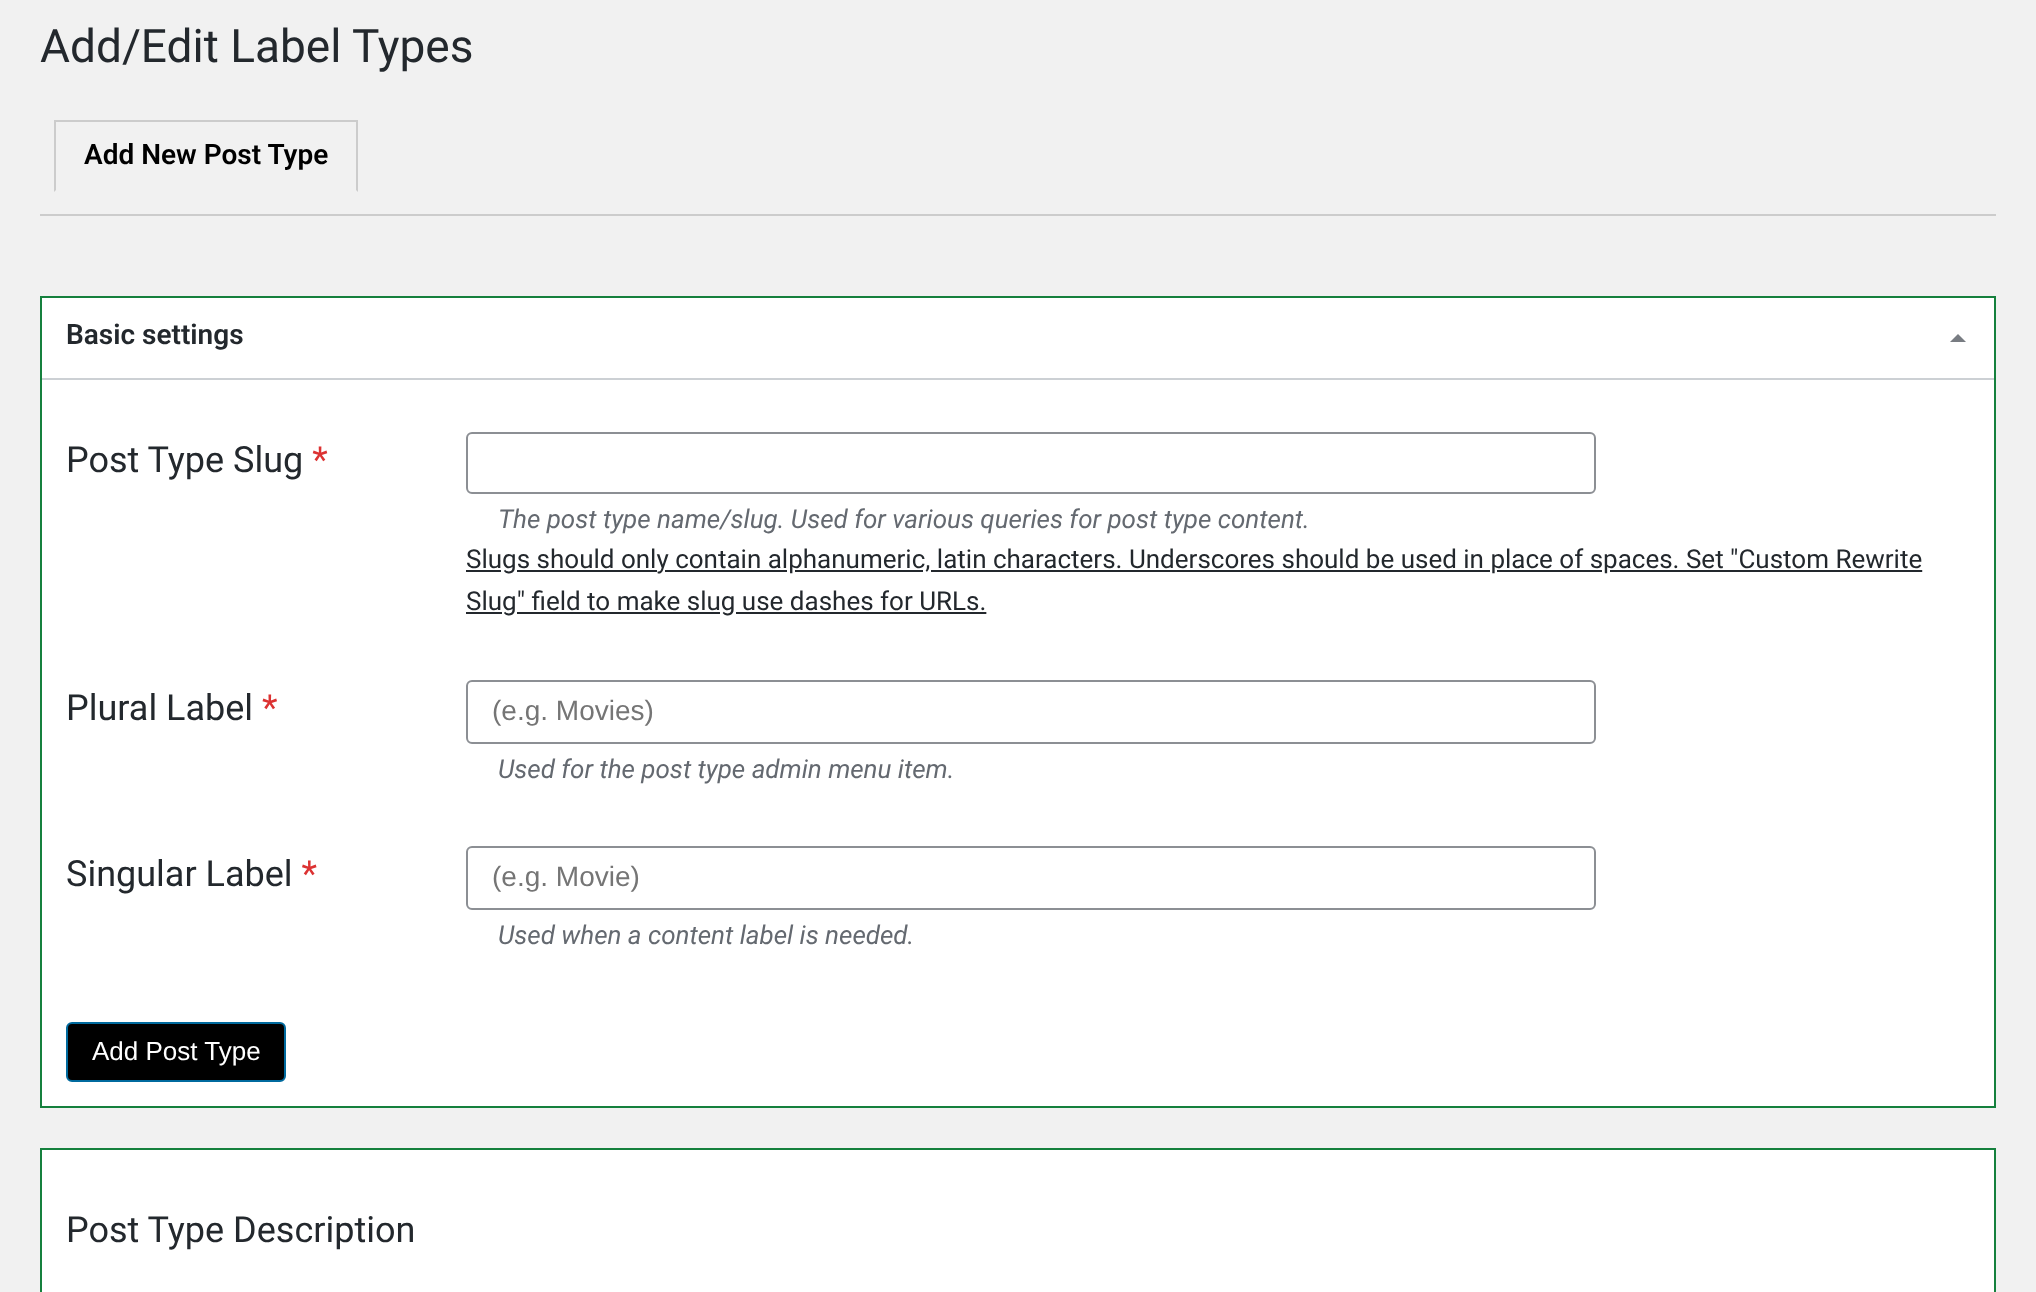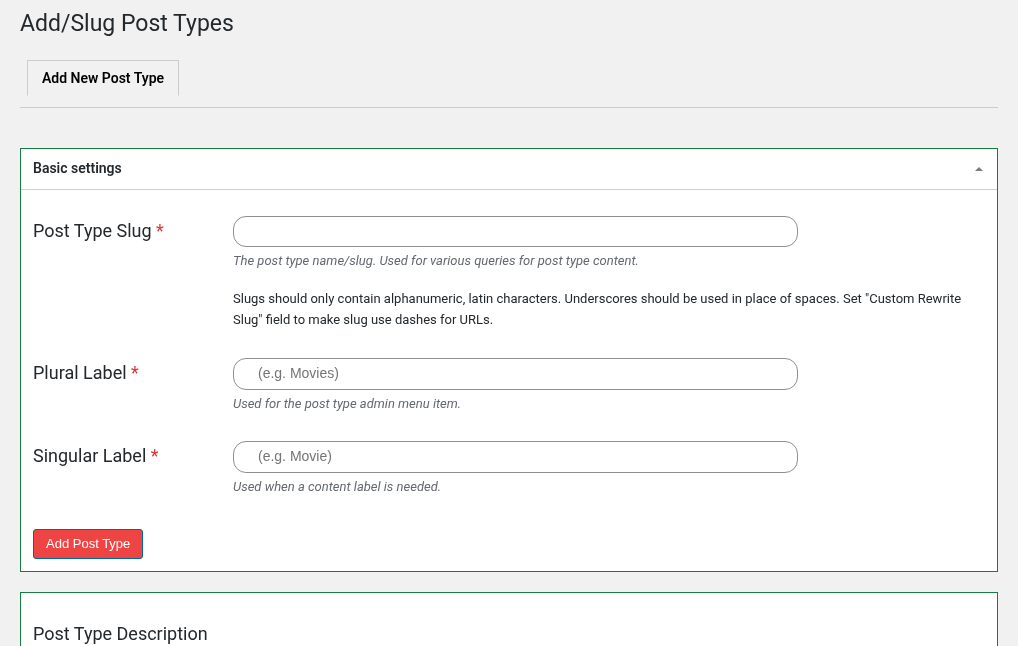--- a/index.html
+++ b/index.html
@@ -108,64 +108,65 @@
     .form-table td {
       padding: 14px 10px 14px 0;
       vertical-align: top;
     }
     .required {
       color: #dc3232;
     }
     input[type="text"], textarea {
       width: 565px;
       max-width: 100%;
-      padding: 5px 24px;
+      padding: 5px 12px;
       font-size: 14px;
       line-height: 1.4;
       border: 1px solid #8c8f94;
-      border-radius: 13px;
+      border-radius: 3px;
       background: #fff;
       color: #2c3338;
     }
     .description {
       font-style: italic;
       color: #646970;
       font-size: 13px;
       margin-top: 4px;
       display: block;
       line-height: 1.5;
+      margin-left: 16px;
     }
     .extra-desc {
       font-style: normal;
       color: #23282d;
       font-size: 13px;
-      margin-top: 18px;
       line-height: 1.6;
       max-width: 760px;
+      text-decoration: underline;
     }
     .button-primary {
       display: inline-block;
-      background: #ef4444;
+      background: #000000;
       border: 1px solid #006a9e;
       color: #fff;
       text-decoration: none;
       font-size: 13px;
       line-height: 2.15384615;
       min-height: 30px;
       padding: 0 12px;
       border-radius: 3px;
       cursor: pointer;
       font-weight: 400;
       margin-top: 18px;
     }
   </style>
 </head>
 <body>
 
-<h1 class="page-title">Add/Slug Post Types</h1>
+<h1 class="page-title">Add/Edit Label Types</h1>
 
 <div class="nav-tab-wrapper">
   <a class="nav-tab nav-tab-active">Add New Post Type</a>
 </div>
 
 <div class="postbox">
   <div class="postbox-header">
     <h2>Basic settings</h2>
     <span class="handle-toggle">
       <svg viewBox="0 0 10 10">

